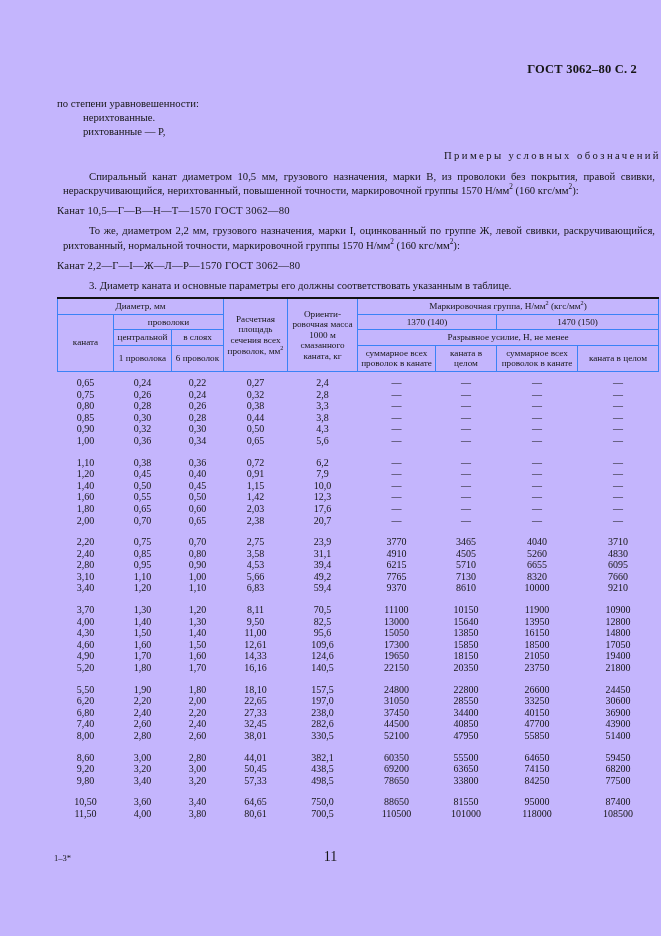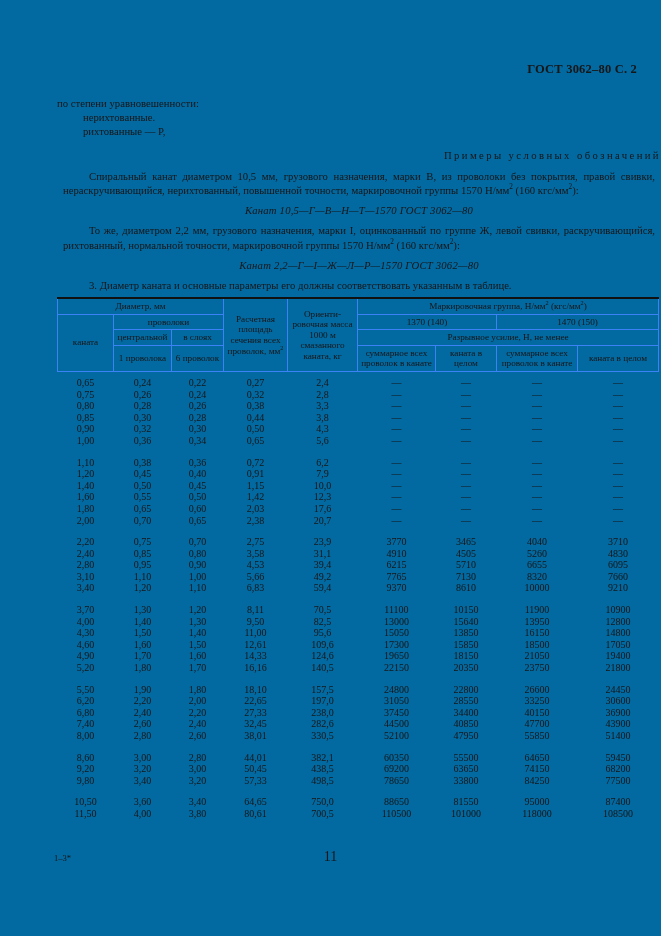--- a/index.html
+++ b/index.html
@@ -9,21 +9,21 @@
     background: #ffffff;
   }
   body {
     font-family: "Liberation Serif", "DejaVu Serif", serif;
     color: #161616;
   }
   #page {
     position: relative;
     width: 661px;
     height: 936px;
-    background: #0369a1;
+    background: #c4b5fd;
     overflow: hidden;
     box-sizing: border-box;
   }
 
   
   .runhead {
     position: absolute;
     top: 62px;
     right: 24px;
     font-size: 12.5px;
@@ -49,22 +49,20 @@
     margin: 6px;
   }
   .para.j { text-align: justify; text-align-last: left; }
   .centered-head {
     text-align: right;
     letter-spacing: 2.4px;
     margin: 9px 0 7px 0;
     font-size: 10.7px;
   }
   .example {
-    text-align: center;
-    font-style: italic;
     margin: 1px 0 1px 0;
     font-size: 10.7px;
     letter-spacing: 0.2px;
   }
   sup { font-size: 0.68em; vertical-align: super; line-height: 0; }
 
   
   #table-wrap {
     position: absolute;
     left: 57px;

